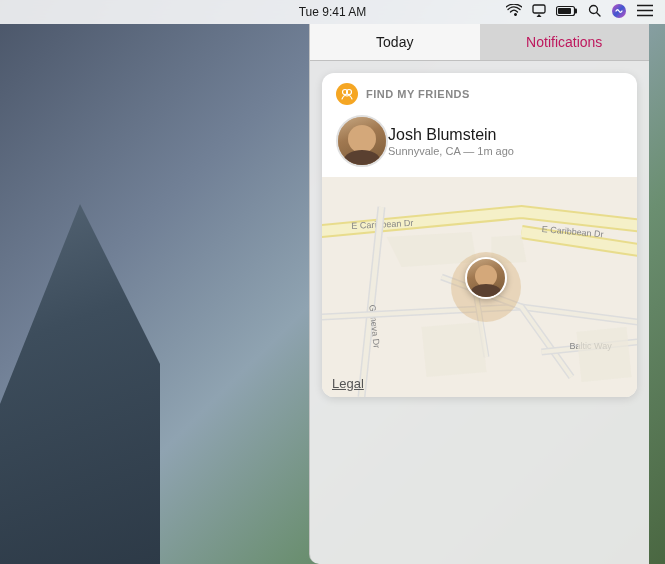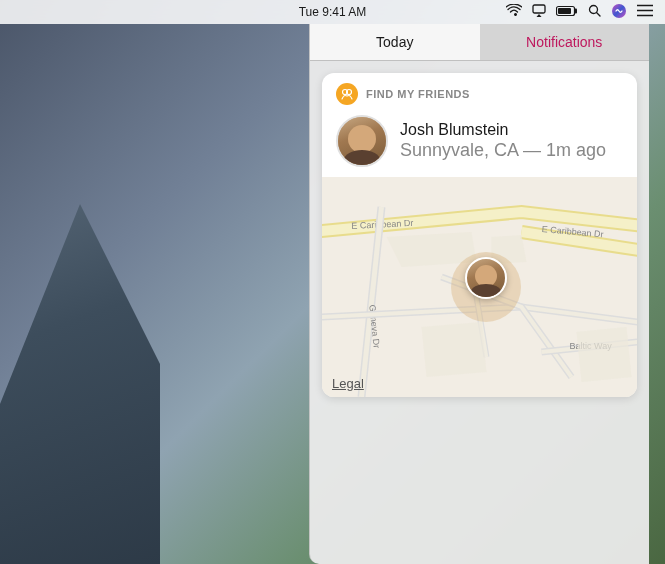--- a/index.html
+++ b/index.html
@@ -145,21 +145,20 @@
       font-weight: 600;
       color: #888;
       letter-spacing: 0.5px;
       text-transform: uppercase;
     }
 
     .person-info {
       display: flex;
       align-items: center;
       padding: 4px 14px 10px;
-      gap: 12px;
     }
 
     .avatar {
       width: 52px;
       height: 52px;
       border-radius: 50%;
       overflow: hidden;
       flex-shrink: 0;
       background: #c0a080;
       border: 2px solid #e0e0e0;
@@ -199,21 +198,21 @@
       border-radius: 50% 50% 0 0;
     }
 
     .person-text .name {
       font-size: 16px;
       font-weight: 500;
       color: #1a1a1a;
     }
 
     .person-text .location {
-      font-size: 18px;
+      font-size: 11px;
       color: #888;
       margin-top: 1px;
     }
 
     
     .map-area {
       position: relative;
       height: 220px;
       background: #f2ede4;
       overflow: hidden;

